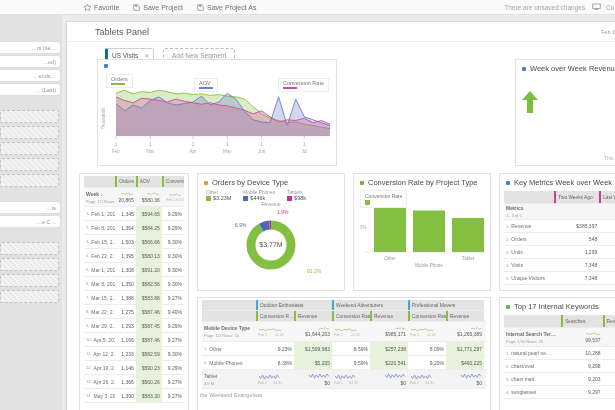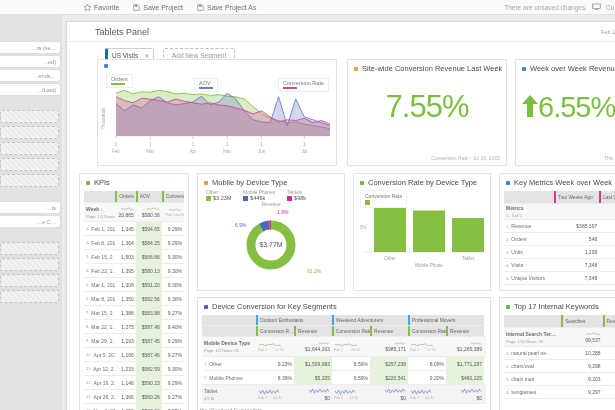--- a/index.html
+++ b/index.html
@@ -213,50 +213,37 @@
           <text x="119.28" y="69" text-anchor="middle" font-size="4.5" fill="#aaa">May</text>
           <line x1="153.52" y1="52" x2="153.52" y2="55" stroke="#bbb" stroke-width="0.6"></line>
           <text x="153.52" y="62" text-anchor="middle" font-size="4.5" fill="#999">1</text>
           <text x="153.52" y="69" text-anchor="middle" font-size="4.5" fill="#aaa">Jun</text>
           <line x1="196.32" y1="52" x2="196.32" y2="55" stroke="#bbb" stroke-width="0.6"></line>
           <text x="196.32" y="62" text-anchor="middle" font-size="4.5" fill="#999">1</text>
           <text x="196.32" y="69" text-anchor="middle" font-size="4.5" fill="#aaa">Jul</text>
         </svg>
     </div>
 
-    <div class="card" id="card-sitewide">
-      <div class="card-title">
-        <span class="bullet" style="background: rgb(226, 163, 59);"></span>
-        <span>Site-wide Conversion Revenue Last Week</span>
-      </div>
-      <div class="bignum">7.55%</div>
-      <div class="foot">Conversion Rate : Jul 19, 2015</div>
-    </div>
 
     <div class="card" id="card-wow">
       <div class="card-title">
         <span class="bullet" style="background: rgb(74, 127, 212);"></span>
         <span>Week over Week Revenue</span>
       </div>
       <div class="bignum-row">
         <span>
           <svg width="16" height="22" viewBox="0 0 16 22">
               <path d="M8 0l8 9h-5v13H5V9H0z" fill="#7cbf3f"></path>
             </svg>
         </span>
-        <span class="num">6.55%</span>
       </div>
       <div class="foot">This Week: Jul 26, 2015</div>
     </div>
 
     <div class="card" id="card-kpis">
-      <div class="card-title">
-        <span class="bullet" style="background: rgb(111, 181, 63);"></span>
-        <span>KPIs</span>
-      </div>
       <div class="t-wrap" id="kpis-table">
           <div class="t-row">
             <div class="t-hcell" style="width: 34px; height: 11px;"></div>
             <div class="t-hcell t-marker" style="width: 22px; height: 11px;">Orders</div>
             <div class="t-hcell t-marker" style="width: 28px; height: 11px;">AOV</div>
             <div class="t-hcell t-marker" style="width: 24px; height: 11px;">Conversion R…</div>
           </div>
           <div class="t-row t-sum" style="height: 18px;">
             <div class="t-cell rowlab" style="width: 34px; flex-direction: column; align-items: flex-start; justify-content: center;">
               <div style="font-weight: bold;">Week ↓</div>
@@ -409,21 +396,21 @@
             <div class="t-cell num-r" style="width: 22px;">1,390</div>
             <div class="t-cell num-r greenbg" style="width: 28px;">$583.30</div>
             <div class="t-cell num-r" style="width: 24px;">9.27%</div>
           </div>
         </div>
     </div>
 
     <div class="card" id="card-revdevice">
       <div class="card-title">
         <span class="bullet" style="background: rgb(208, 165, 60);"></span>
-        <span>Mobile by Device Type</span>
+        <span>Orders by Device Type</span>
       </div>
       <div class="rd-legend" id="rd-legend">
           <div class="rd-item">
             <div class="nm">Other</div>
             <div class="vrow">
               <div class="rd-sw" style="background: rgb(133, 191, 65);"></div>
               <span>$3.23M</span>
             </div>
           </div>
           <div class="rd-item">
@@ -449,21 +436,21 @@
             <text x="70" y="40" text-anchor="middle" font-size="7" fill="#555">$3.77M</text>
             <text x="106" y="66" font-size="5" fill="#85bf41">91.2%</text>
             <text x="34" y="20" font-size="5" fill="#5069b5">6.9%</text>
             <text x="76" y="7" font-size="5" fill="#cc2e8e">1.9%</text>
           </svg></div>
     </div>
 
     <div class="card" id="card-convdevice">
       <div class="card-title">
         <span class="bullet" style="background: rgb(111, 181, 63);"></span>
-        <span>Conversion Rate by Device Type</span>
+        <span>Conversion Rate by Project Type</span>
       </div>
       <div id="cv-legend">
         <div>Conversion Rate</div>
         <div class="sw" style="background: rgb(133, 191, 65);"></div>
       </div>
       <svg id="cv-chart" width="130" height="92" style="position:absolute;left:4px;top:12px">
           <line x1="6" y1="66" x2="128" y2="66" stroke="#ddd" stroke-width="0.6"></line>
           <text x="2" y="43" font-size="4.5" fill="#aaa">5%</text>
           <rect x="16" y="20" width="32" height="46" fill="#85bf41"></rect>
           <text x="32" y="74" text-anchor="middle" font-size="4.5" fill="#999">Other</text>
@@ -528,24 +515,20 @@
               <span class="sub">5.</span>
               <span>Unique Visitors</span>
             </div>
             <div class="t-cell num-r" style="width: 48px;">7,348</div>
             <div class="t-cell num-r" style="width: 48px;"></div>
           </div>
         </div>
     </div>
 
     <div class="card" id="card-deviceconv">
-      <div class="card-title">
-        <span class="bullet" style="background: rgb(91, 94, 166);"></span>
-        <span>Device Conversion for Key Segments</span>
-      </div>
       <div class="t-wrap" id="dc-table">
           <div class="t-row">
             <div class="t-hcell" style="width: 54px; height: 10px;"></div>
             <div class="t-hcell t-marker" style="border-left-color: rgb(74, 163, 224); width: 76px; height: 10px;">Outdoor Enthusiasts</div>
             <div class="t-hcell t-marker" style="border-left-color: rgb(74, 163, 224); width: 76px; height: 10px;">Weekend Adventurers</div>
             <div class="t-hcell t-marker" style="border-left-color: rgb(74, 163, 224); width: 76px; height: 10px;">Professional Movers</div>
           </div>
           <div class="t-row">
             <div class="t-hcell" style="width: 54px; height: 10px;"></div>
             <div class="t-hcell t-marker" style="width: 38px; height: 10px;">Conversion R…</div>

